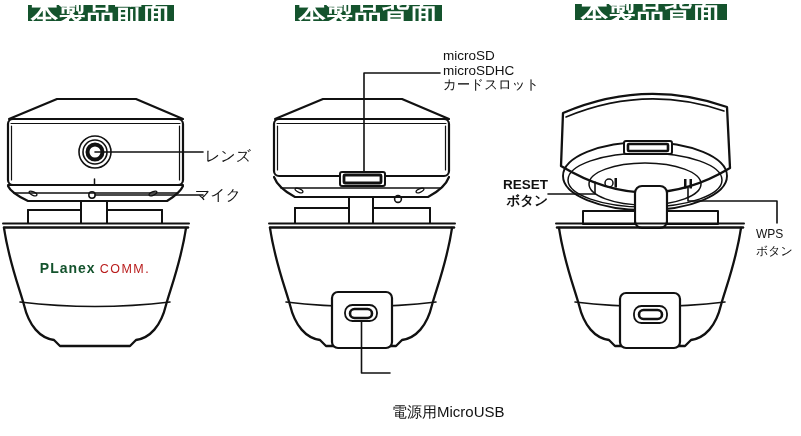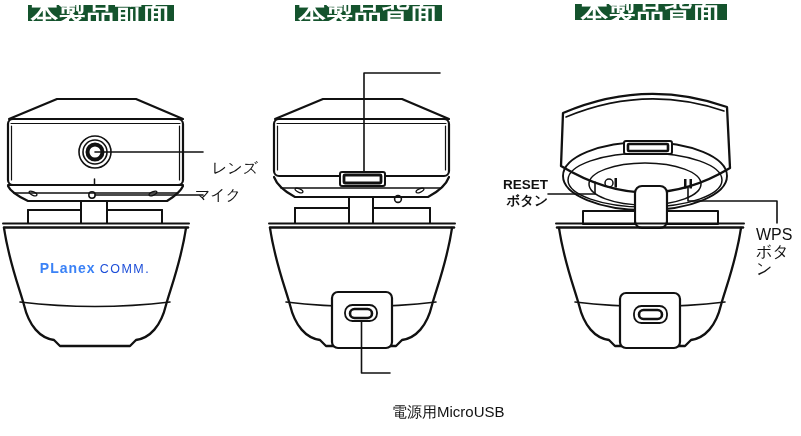--- a/index.html
+++ b/index.html
@@ -15,22 +15,22 @@
   }
   .callout-label{
     position:absolute;color:#111;font-size:15px;line-height:16px;
     white-space:pre-line;
   }
   .small-label{font-size:13.5px;line-height:14.5px;}
   .logo{
     position:absolute;left:30px;top:259px;width:130px;text-align:center;
     white-space:nowrap;
   }
-  .logo .brand{font-weight:bold;font-size:14px;letter-spacing:1px;color:#3b82f6;}
-  .logo .suffix{font-size:12.5px;letter-spacing:1.5px;color:#1d4ed8;margin-left:4px;}
+  .logo .brand{font-weight:bold;font-size:14px;letter-spacing:1px;color:#14532d;}
+  .logo .suffix{font-size:12.5px;letter-spacing:1.5px;color:#b91c1c;margin-left:4px;}
 </style>
 </head>
 <body>
 
 <div id="stage">
 
   <svg id="artwork" width="801" height="436" viewBox="0 0 801 436" fill="none" stroke="#111" stroke-width="2" stroke-linecap="round" stroke-linejoin="round">
 
     <g>
 
@@ -158,25 +158,28 @@
       <path d="M361.5,321 L361.5,373 L390,373"></path>
       <path d="M548,194 L595,194 L595,182"></path>
       <path d="M688,188 L688,201 L777,201 L777,223"></path>
     </g>
   </svg>
 
   <div class="view-header" style="left:28px;top:5px;width:146px;">本製品前面</div>
   <div class="view-header" style="left:295px;top:5px;width:147px;">本製品背面</div>
   <div class="view-header" style="left:575px;top:4px;width:152px;">本製品背面</div>
 
-  <div class="callout-label" style="left:205px;top:160px;margin-left:7px;">レンズ</div>
+  <div class="callout-label" style="left:205px;top:148px;">レンズ</div>
   <div class="callout-label" style="left:195px;top:187px;">マイク</div>
+  <div class="callout-label small-label" style="left:443px;top:49px;">microSD
+microSDHC
+カードスロット</div>
   <div class="callout-label" style="left:392px;top:364px;margin-top:40px;">電源用MicroUSB</div>
   <div class="callout-label small-label" style="left:486px;top:177px;width:62px;text-align:right;line-height:15.5px;font-weight:bold;">RESET
 ボタン</div>
-  <div class="callout-label" style="left:756px;top:226px;font-size:16px;line-height:17px;">WPS
+  <div class="callout-label" style="left:756px;top:226px;font-size:12px;line-height:17px;">WPS
 ボタン</div>
 
   <div class="logo">
     <span class="brand">PLanex</span><span class="suffix">COMM.</span>
   </div>
 
 </div>
 
 </body></html>

